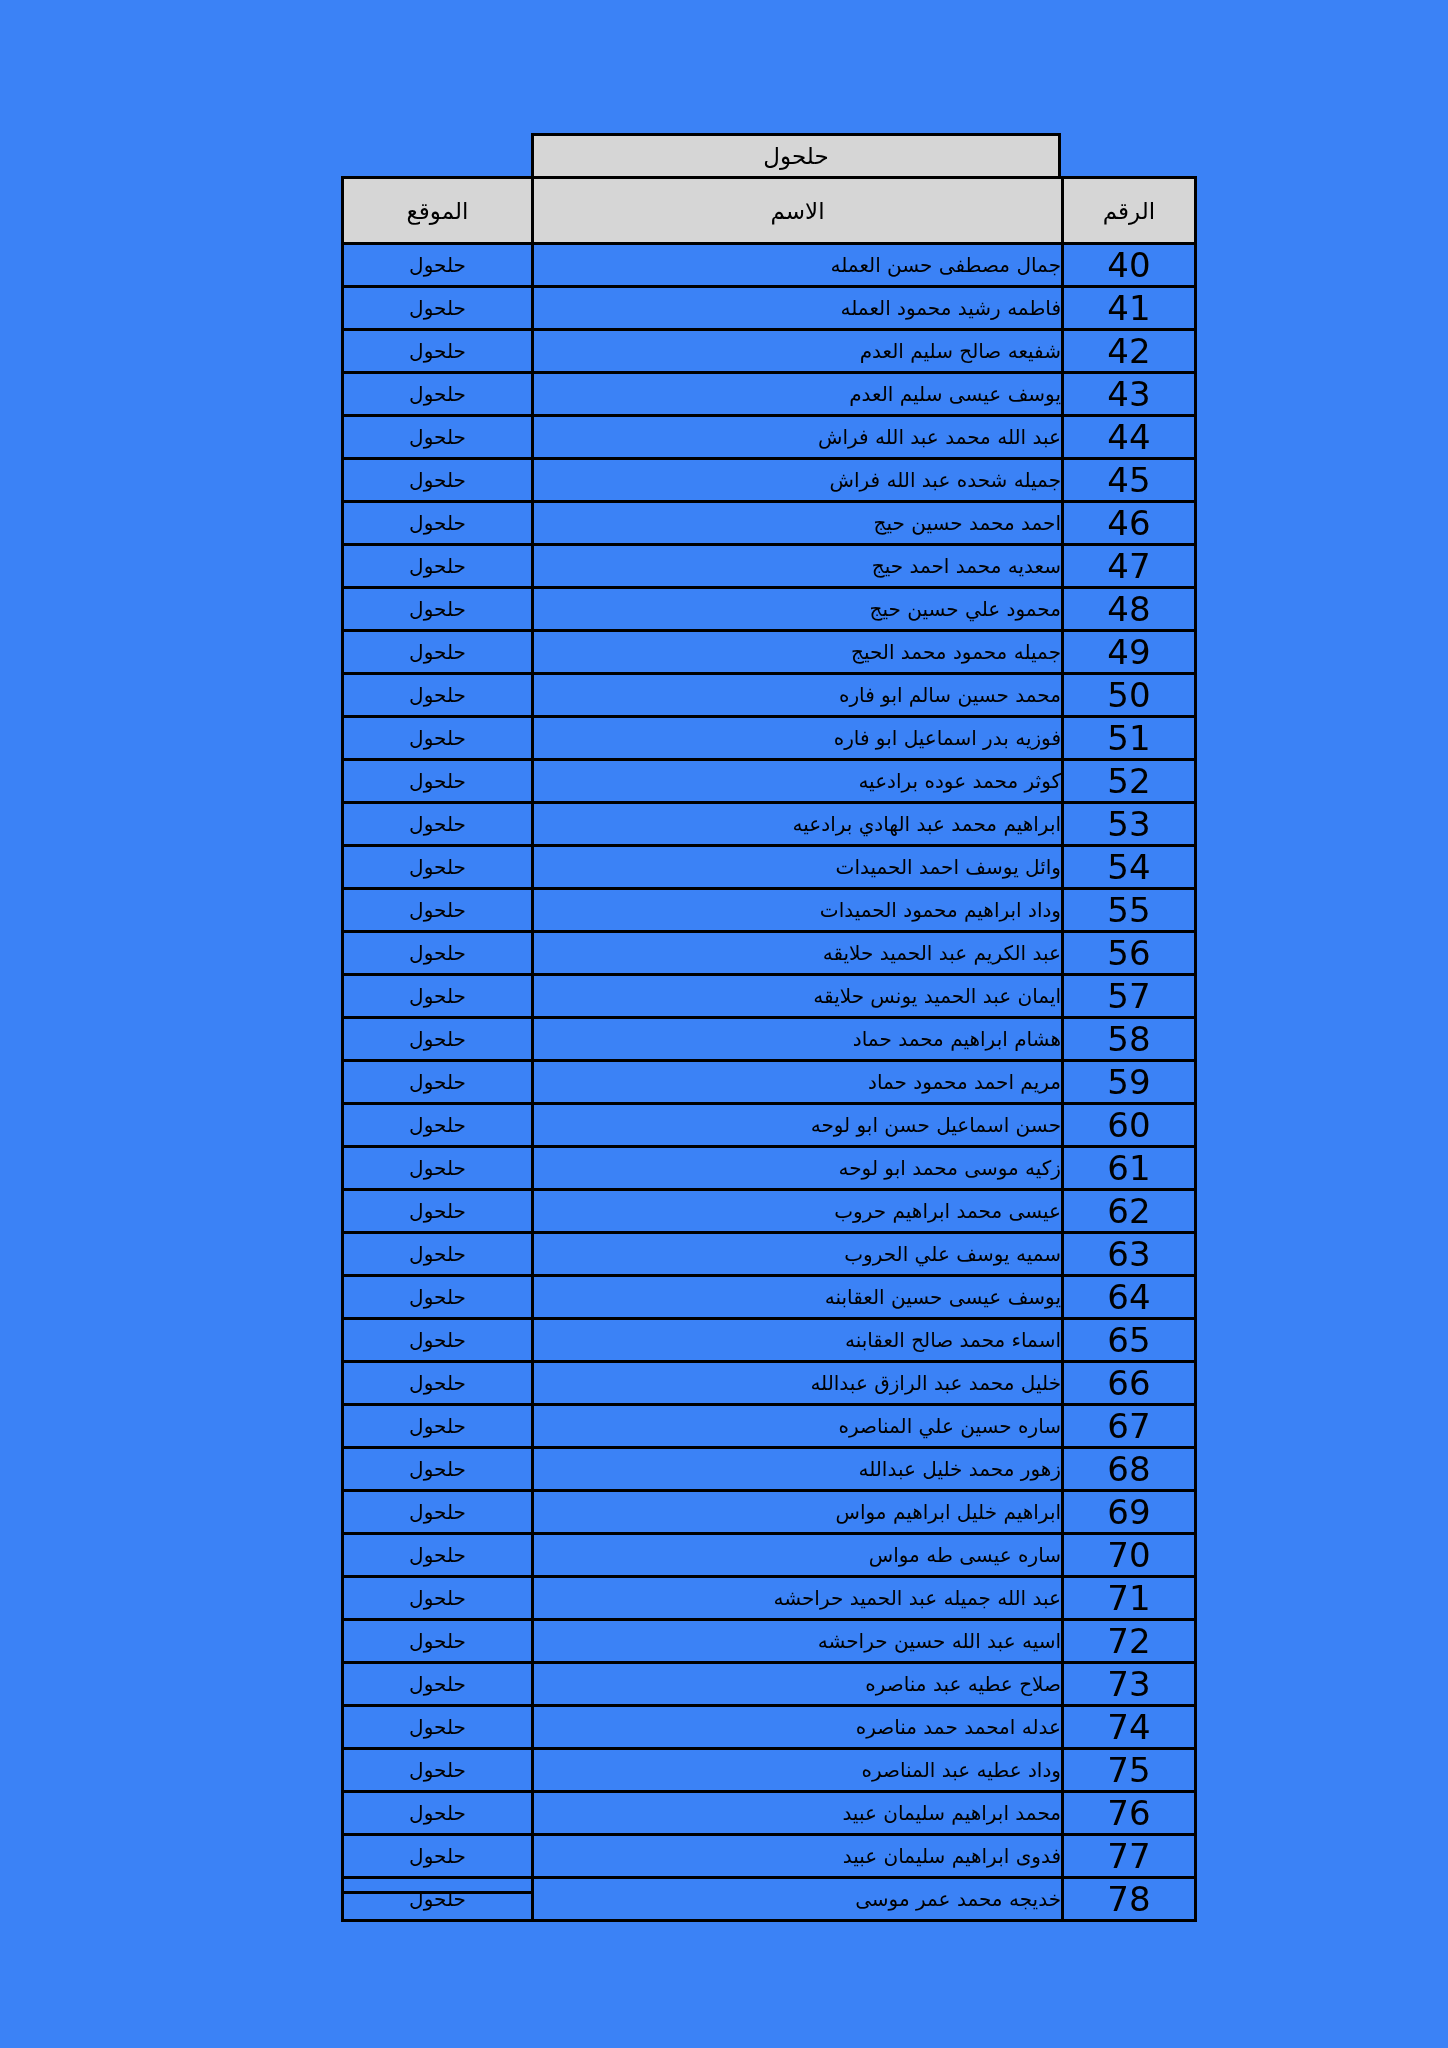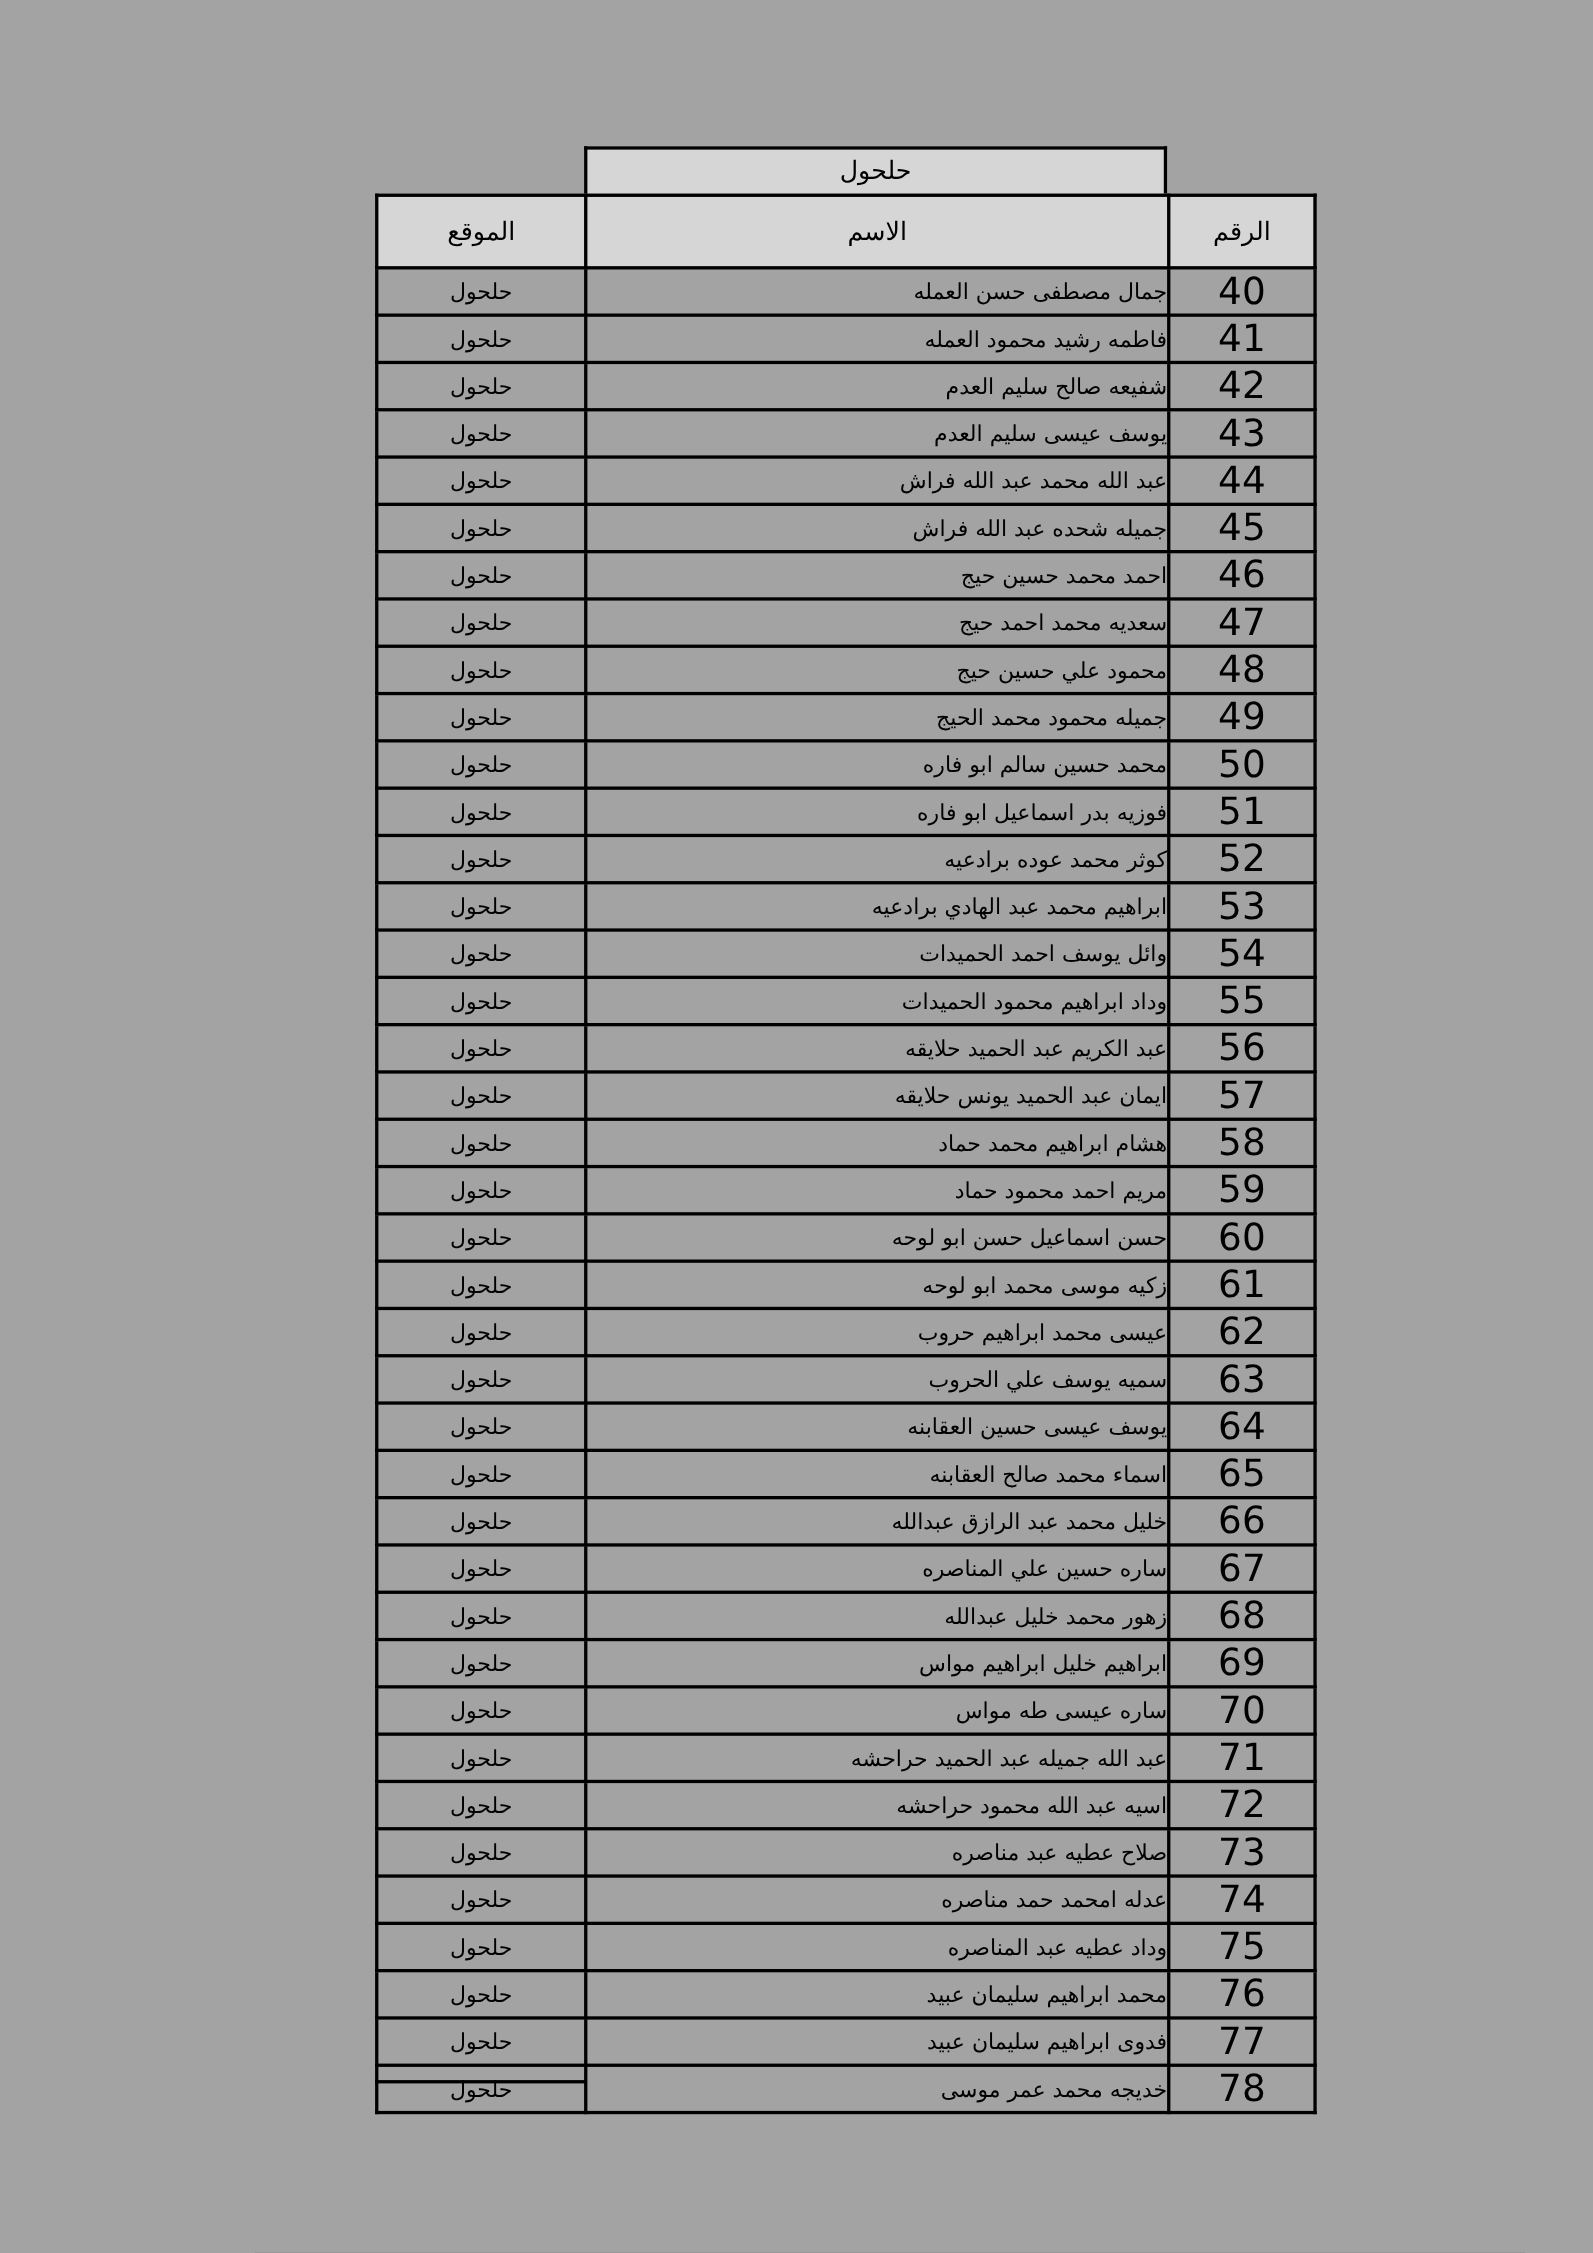--- a/index.html
+++ b/index.html
@@ -1,20 +1,20 @@
 <!DOCTYPE html>
 <html lang="ar"><head>
 <meta charset="utf-8">
 <style>
   html, body { margin: 0; padding: 0; background: #888; }
   .page {
     position: relative;
     width: 1448px;
     height: 2048px;
-    background: #a3a3a3;
+    background: #3b82f6;
     font-family: "DejaVu Sans", sans-serif;
     color: #000;
     overflow: hidden;
   }
   .group-title {
     position: absolute;
     left: 531px;
     top: 133px;
     width: 530px;
     height: 43px;
@@ -284,21 +284,21 @@
     </tr>
 
     <tr>
       <td class="cell-number">71</td>
       <td class="cell-name">عبد الله جميله عبد الحميد حراحشه</td>
       <td class="cell-location">حلحول</td>
     </tr>
 
     <tr>
       <td class="cell-number">72</td>
-      <td class="cell-name">اسيه عبد الله محمود حراحشه</td>
+      <td class="cell-name">اسيه عبد الله حسين حراحشه</td>
       <td class="cell-location">حلحول</td>
     </tr>
 
     <tr>
       <td class="cell-number">73</td>
       <td class="cell-name">صلاح عطيه عبد مناصره</td>
       <td class="cell-location">حلحول</td>
     </tr>
 
     <tr>

